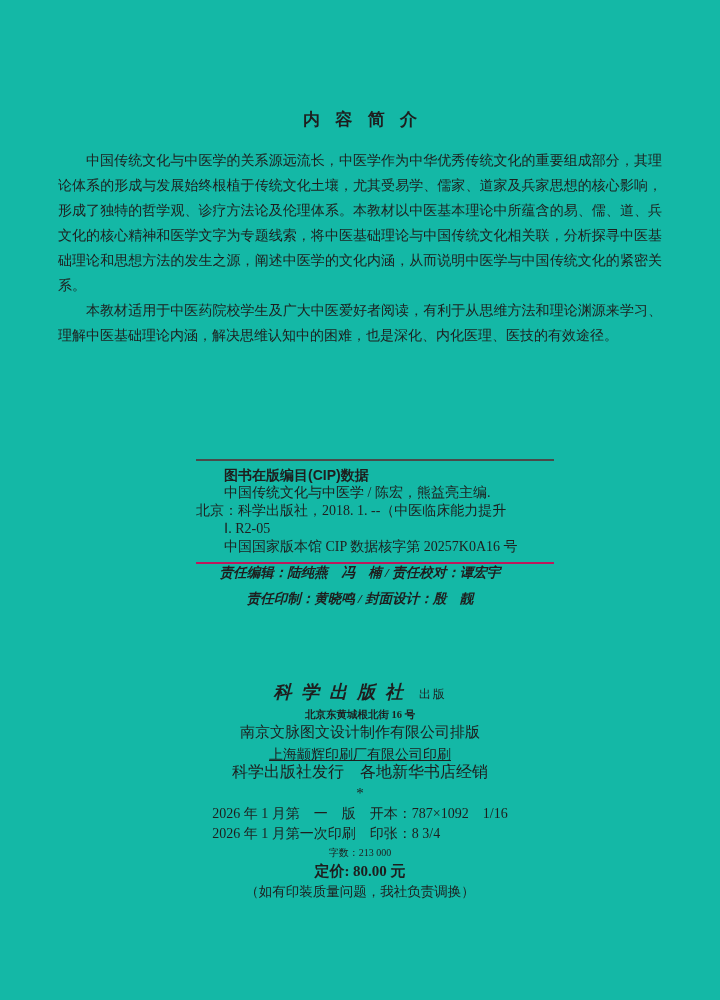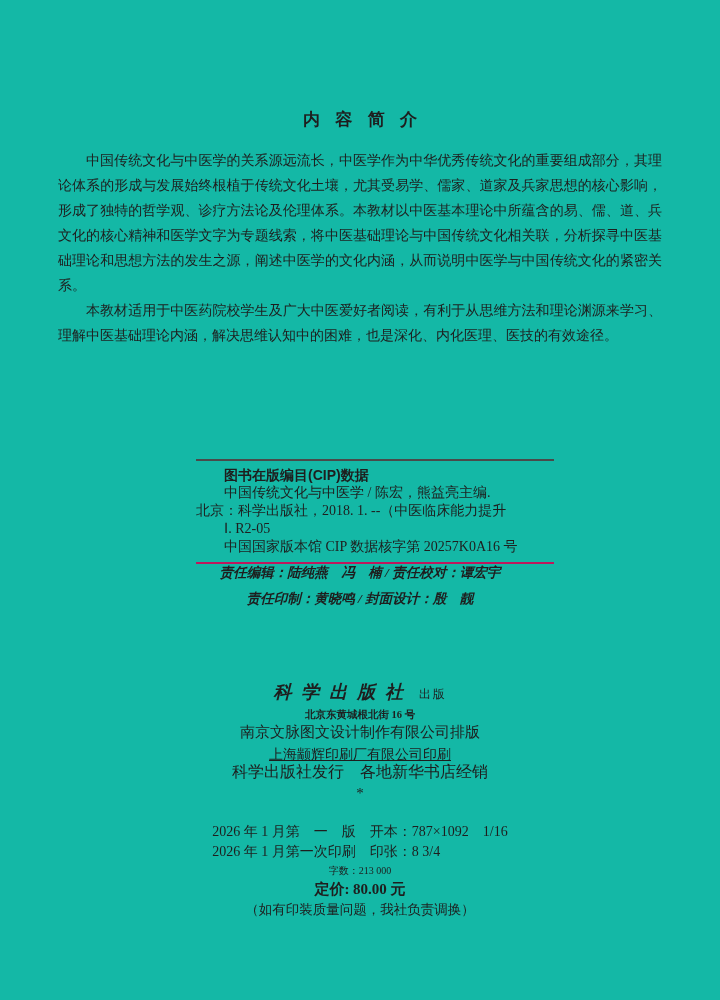--- a/index.html
+++ b/index.html
@@ -52,21 +52,21 @@
   .addr { font-size:10.5px; line-height:12px; font-weight:bold; }
   .addr.first { margin-top:4px; }
   .url {
     font-size:15px; line-height:17px; margin-top:1px;
     font-weight:bold; font-family:"Liberation Serif", serif;
   }
   .typeset { font-size:15px; line-height:19px; margin-top:2px; }
   .printer { font-size:14px; line-height:17px; margin-top:4px;text-decoration:underline; }
   .distrib { font-size:16px; line-height:17px; }
   .star { font-size:15px; line-height:16px; margin-top:5px; font-family:"Liberation Serif", serif; }
-  .edition { display:inline-block; text-align:left; margin-top:21px; }
+  .edition { display:inline-block; text-align:left; margin-top:3px; }
   .edition div { font-size:14px; line-height:20px; }
   .wordcount { font-size:10px; line-height:17px; }
   .price { font-size:15px; line-height:20px; font-weight:bold; }
   .note { font-size:13.5px; line-height:18px; margin-top:2px; }
 </style>
 </head>
 <body>
 
 <div class="page">
 

